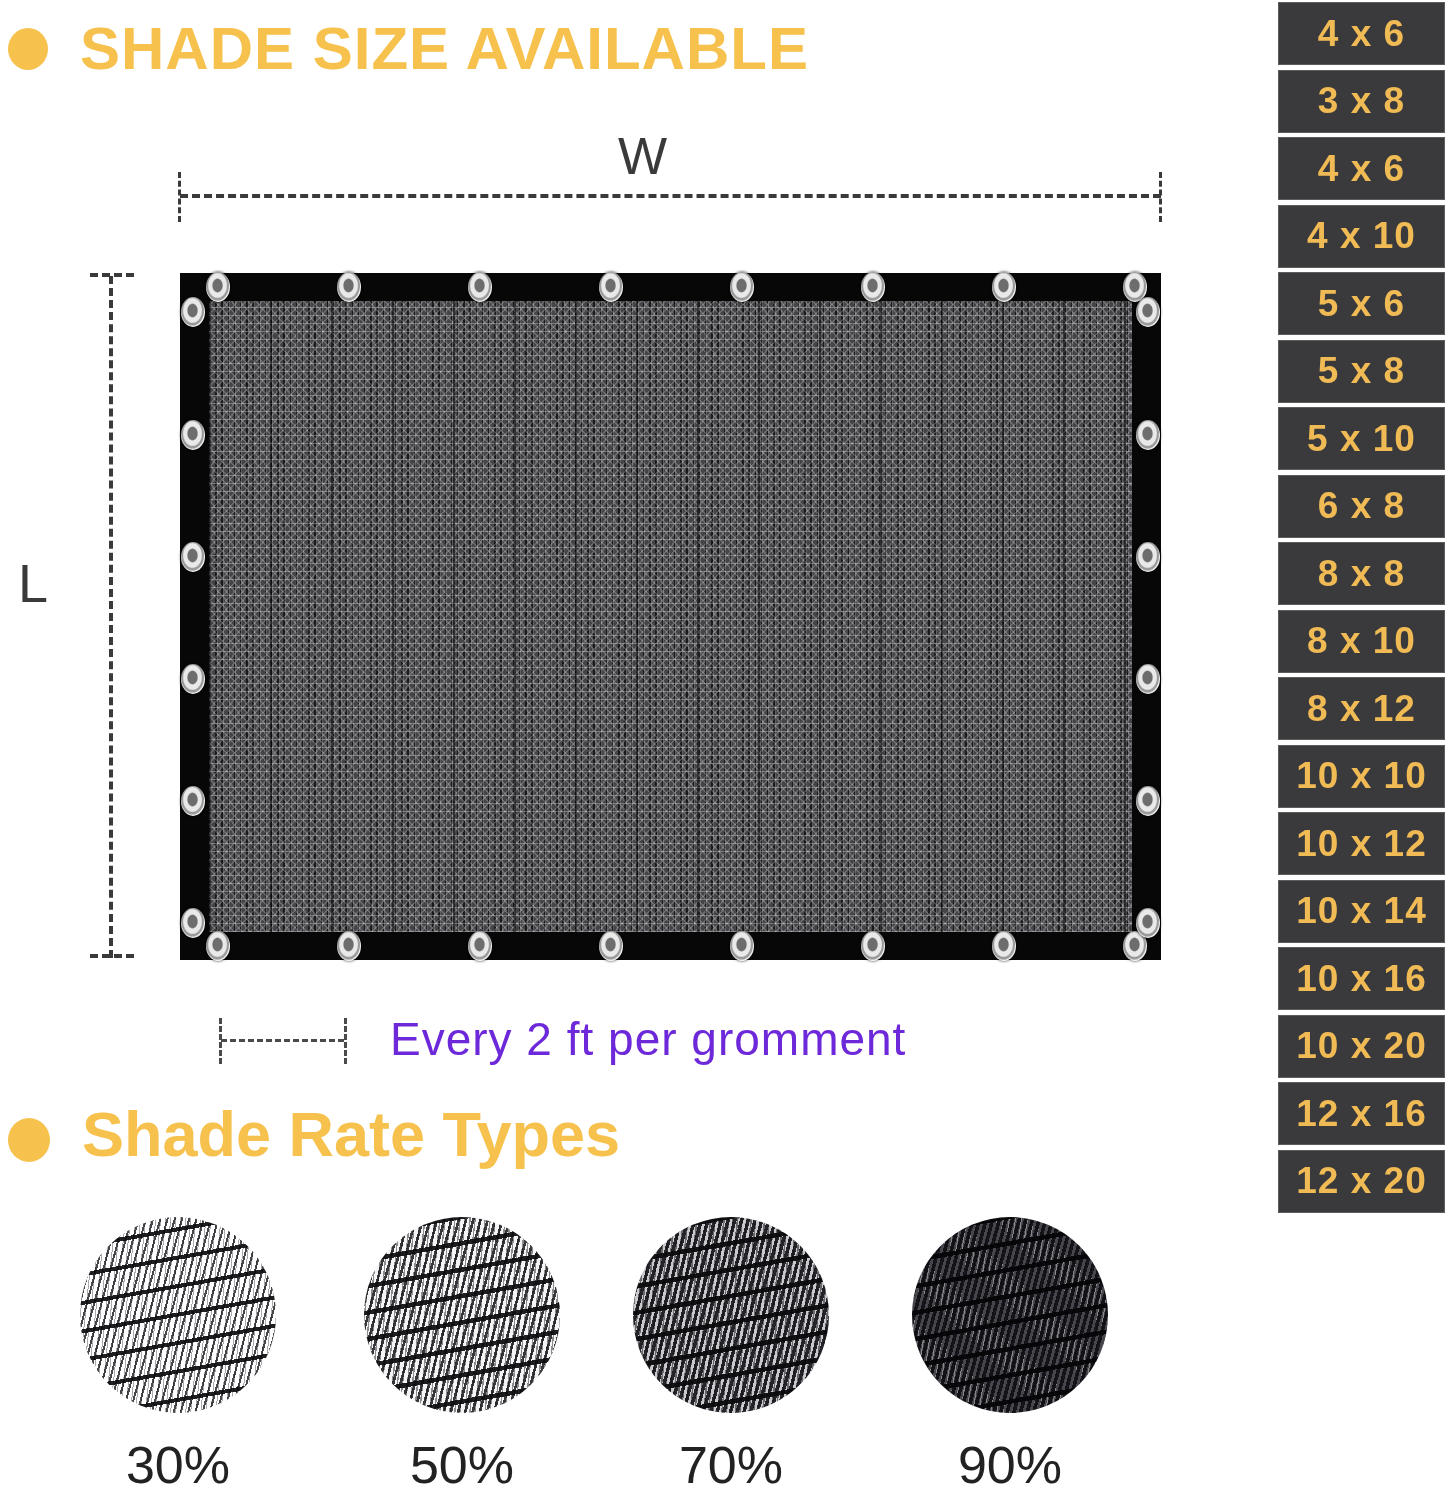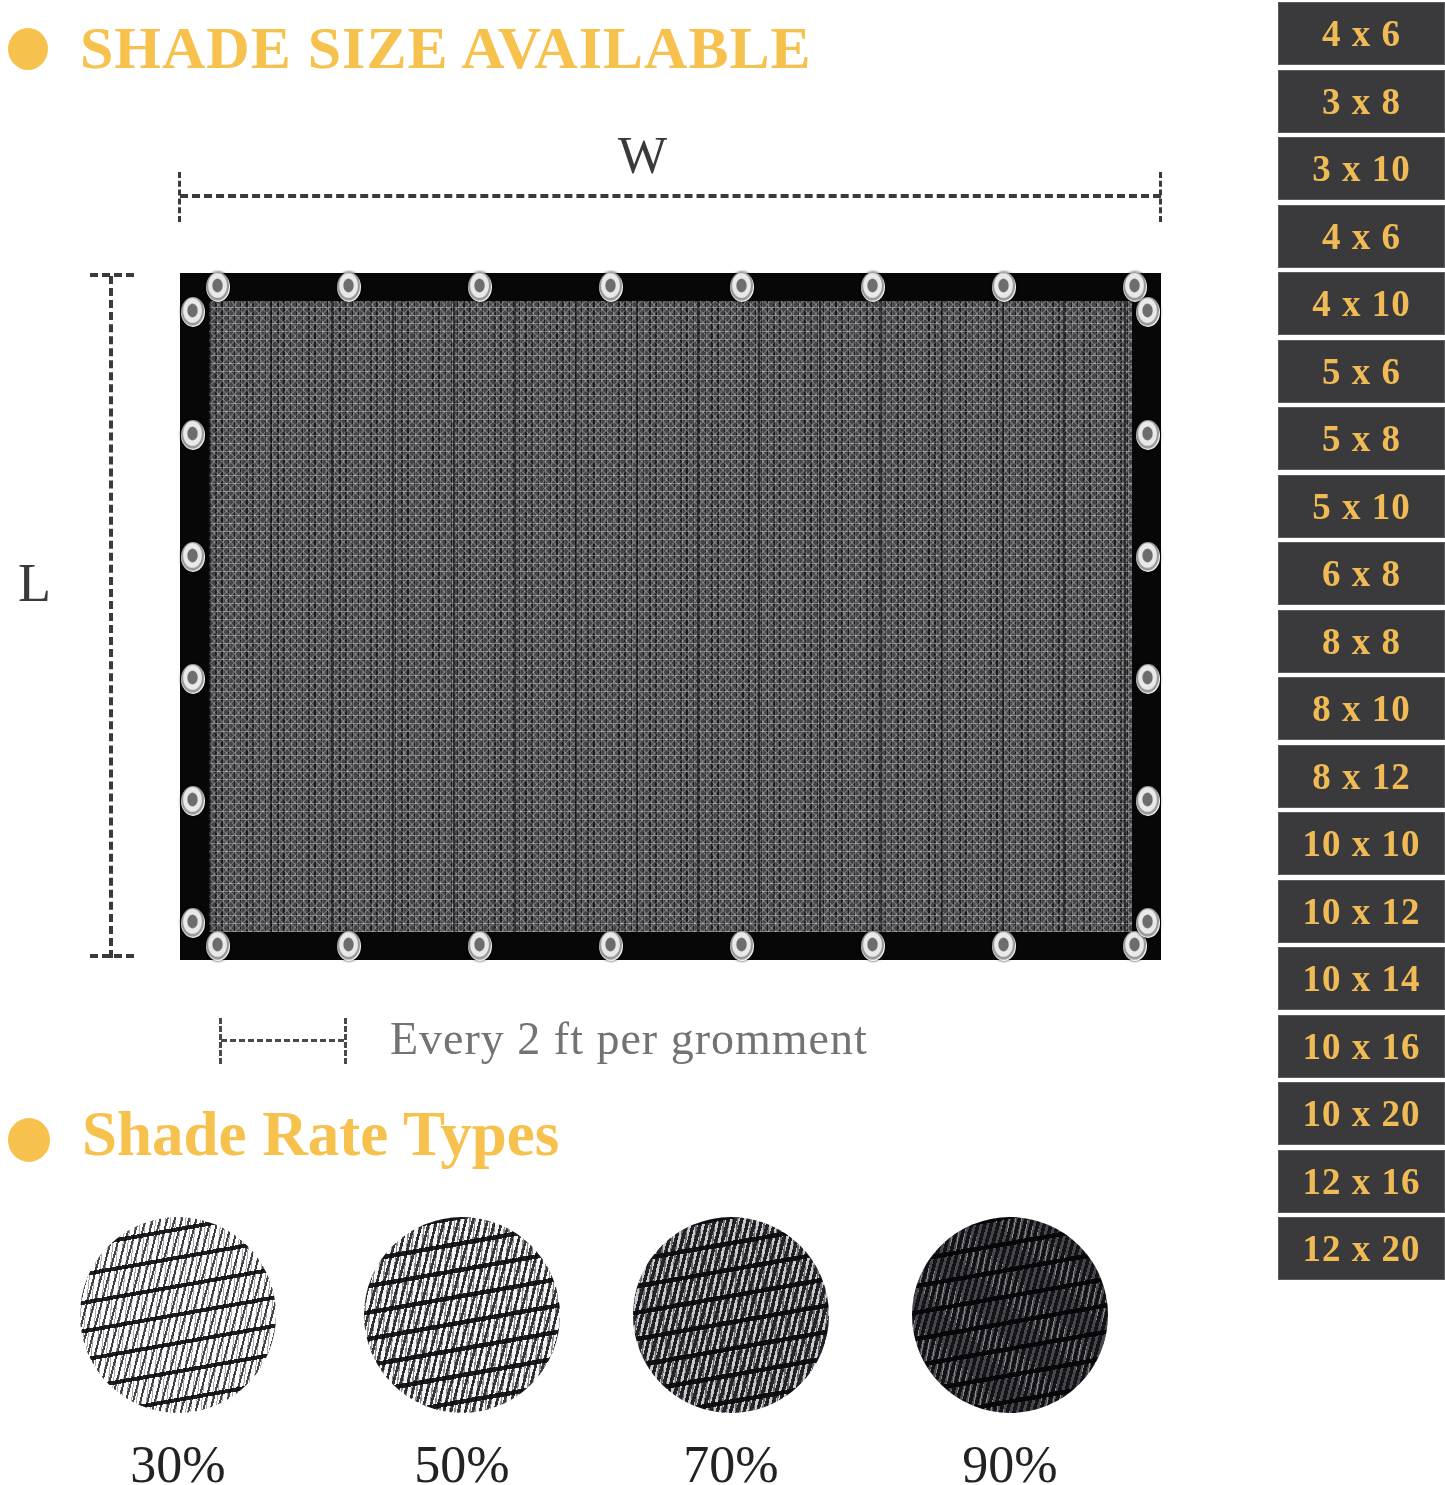--- a/index.html
+++ b/index.html
@@ -1,18 +1,18 @@
 <!DOCTYPE html>
 <html><head>
 <meta charset="utf-8">
 <style>
   html,body{margin:0;padding:0;background:#fff;}
   #stage{
     position:relative;width:1445px;height:1485px;background:#ffffff;overflow:hidden;
-    font-family:Liberation Serif, serif;
+    font-family:Liberation Sans, sans-serif;
   }
   
   .bullet{
     position:absolute;border-radius:50%;background:#F6C14D;
   }
   #bullet1{left:8px;top:28px;width:40px;height:42px;}
   #title1{
     position:absolute;left:80px;top:14px;font-size:60px;font-weight:800;
     color:#F6C14D;letter-spacing:1px;white-space:nowrap;
   }
@@ -50,21 +50,21 @@
     position:absolute;width:24px;height:30px;border-radius:50%;
     margin-left:-12px;margin-top:-15px;
     background:radial-gradient(ellipse at 48% 45%, #6d6d6d 0 26%, #e9e9e9 32% 50%, #9a9a9a 56% 62%, #f2f2f2 68% 82%, #7c7c7c 94%);
     box-shadow:0 0 3px rgba(0,0,0,0.9);
   }
   
   #sp-tick-l{left:219px;top:1018px;height:46px;border-left:3px dashed #4a4a4a;}
   #sp-tick-r{left:344px;top:1018px;height:46px;border-left:3px dashed #4a4a4a;}
   #sp-line{left:221px;top:1039px;width:123px;border-top:3px dashed #4a4a4a;}
   #grommet-note{
-    position:absolute;left:390px;top:1012px;font-size:46px;color:#737373;
+    position:absolute;left:390px;top:1012px;font-size:46px;color:#6d28d9;
     letter-spacing:1px;white-space:nowrap;
   }
   
   .rate-item{position:absolute;top:1217px;width:196px;text-align:center;}
   .rate-circle{width:196px;height:196px;border-radius:50%;margin:0 auto;}
   .rate-label{margin-top:22px;font-size:52px;color:#222;}
   .c30{
     background-color:#ffffff;
     background-image:
       repeating-linear-gradient(-10deg, rgba(12,12,15,0.92) 0 4px, rgba(0,0,0,0) 4px 28px),
@@ -176,21 +176,20 @@
       </div>
       <div class="rate-item" style="left: 912px;">
         <div class="rate-circle c90"></div>
         <div class="rate-label">90%</div>
       </div>
     </div>
 
   <div id="size-list">
       <div class="size-box">4 x 6</div>
       <div class="size-box">3 x 8</div>
-      <div class="size-box">3 x 10</div>
       <div class="size-box">4 x 6</div>
       <div class="size-box">4 x 10</div>
       <div class="size-box">5 x 6</div>
       <div class="size-box">5 x 8</div>
       <div class="size-box">5 x 10</div>
       <div class="size-box">6 x 8</div>
       <div class="size-box">8 x 8</div>
       <div class="size-box">8 x 10</div>
       <div class="size-box">8 x 12</div>
       <div class="size-box">10 x 10</div>

